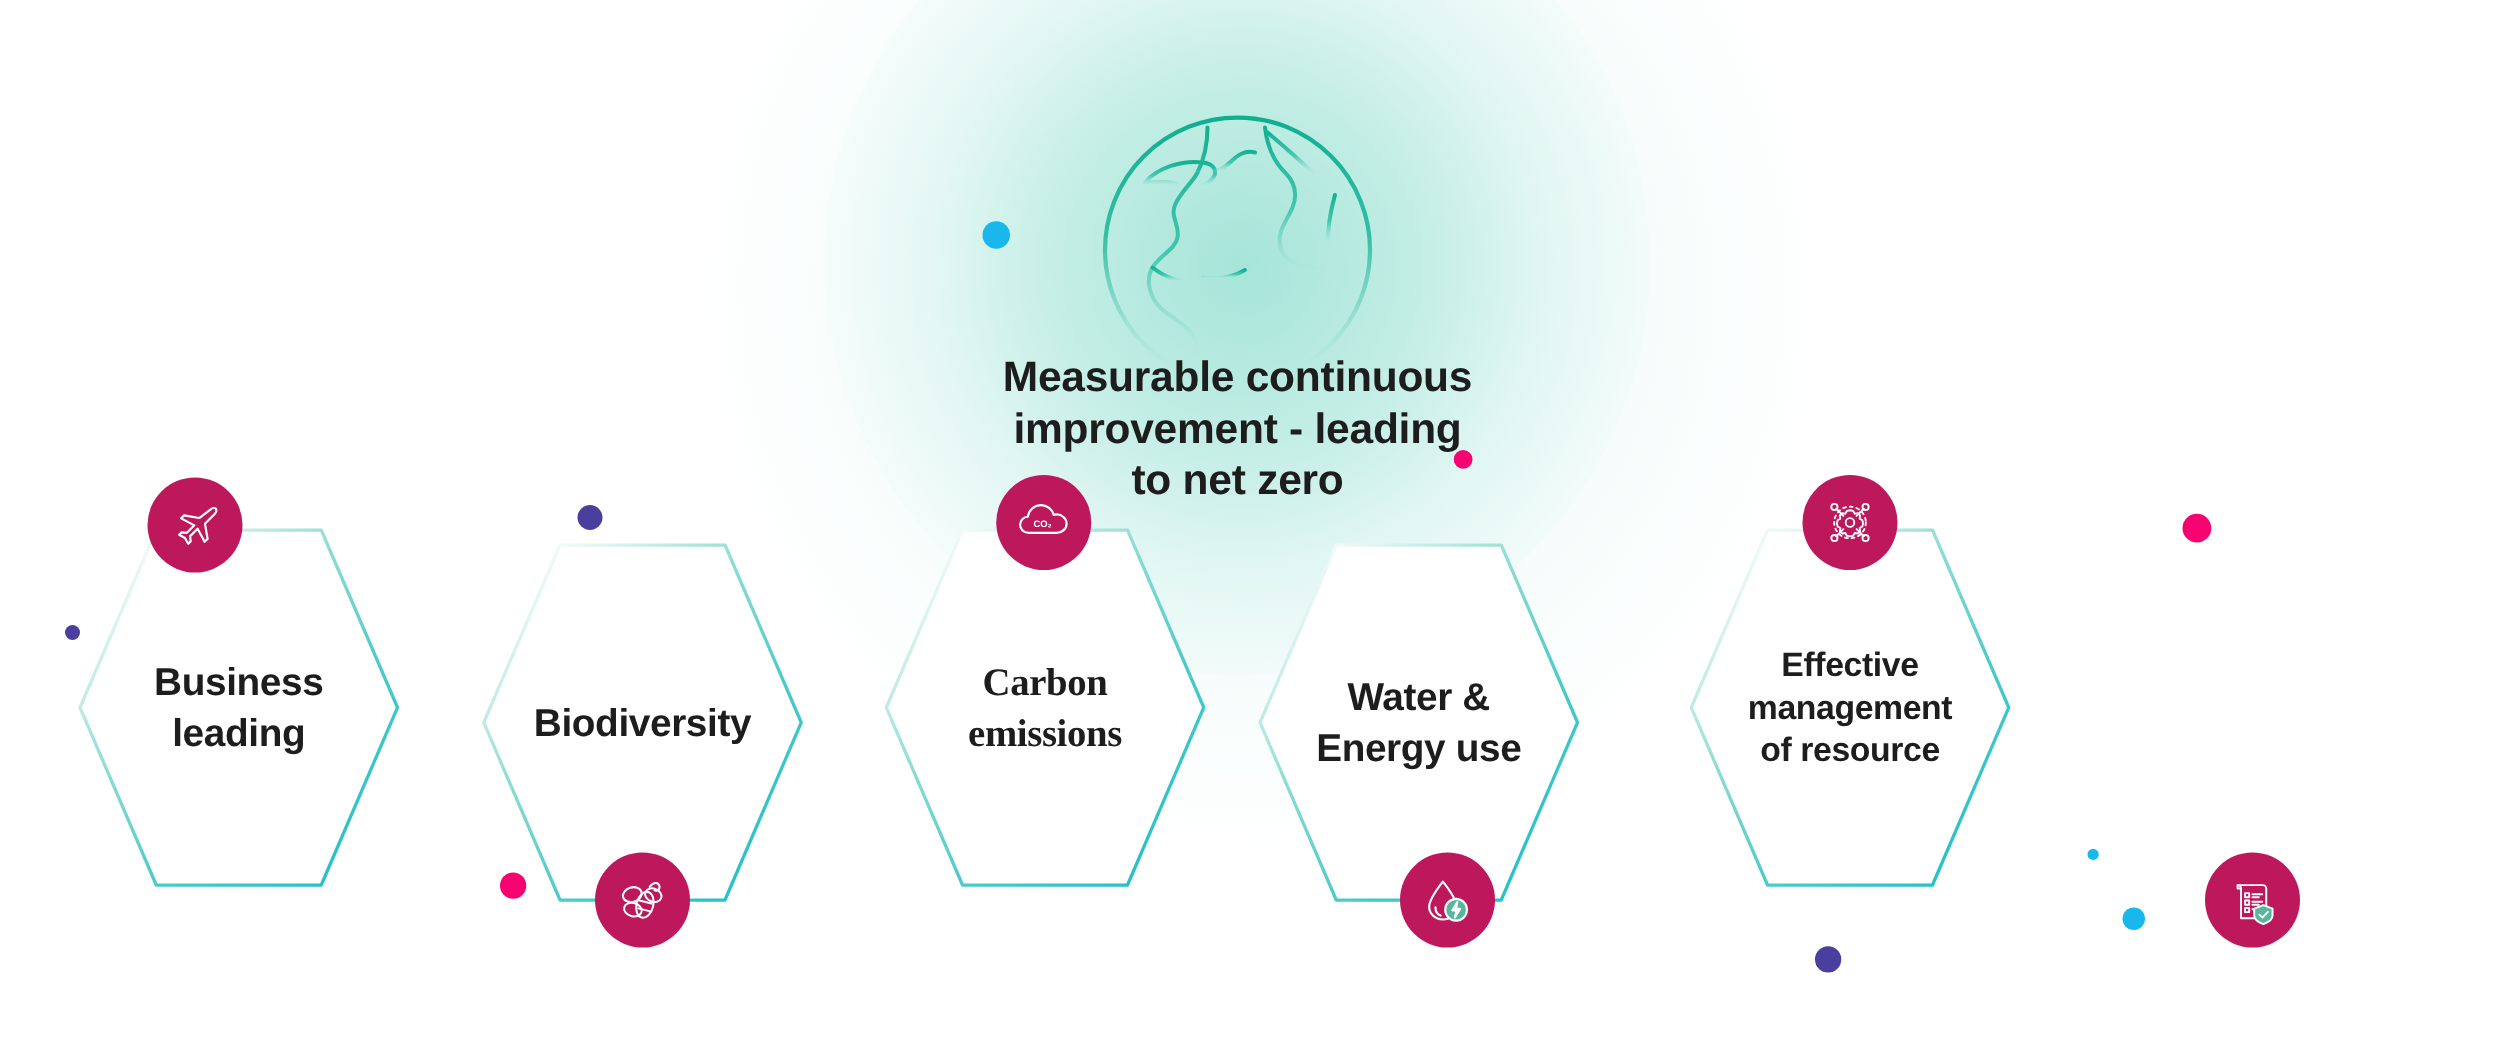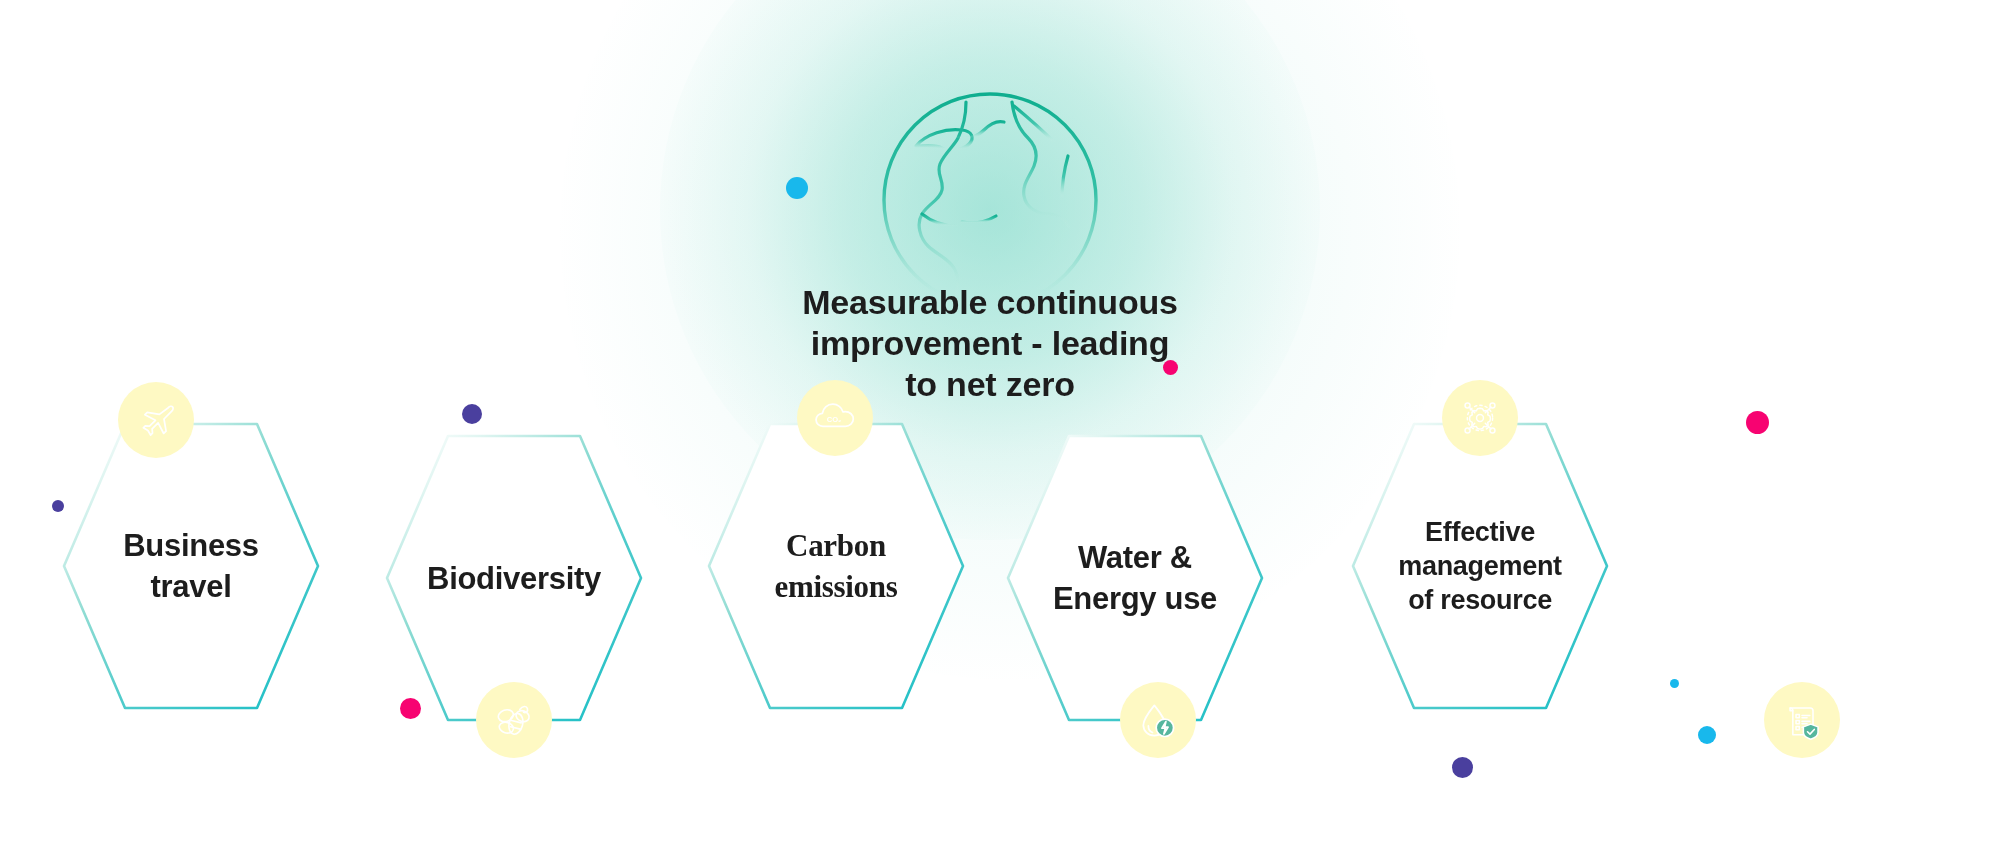--- a/index.html
+++ b/index.html
@@ -117,21 +117,21 @@
     font-size: 27px;
     line-height: 34px;
   }
 
   
   .badge {
     position: absolute;
     width: 76px;
     height: 76px;
     border-radius: 50%;
-    background: #fef9c3;
+    background: #be185d;
     display: flex;
     align-items: center;
     justify-content: center;
   }
   .badge svg { display: block; }
 
   
   .dot {
     position: absolute;
     border-radius: 50%;
@@ -205,21 +205,21 @@
           <stop offset="100%" stop-color="#1dbfc6"></stop>
         </linearGradient>
       </defs>
     </svg>
 
     <div class="hexcell" style="left:60px; top:420px;">
       <svg class="hexsvg" viewBox="0 0 262 292">
         <polygon points="65,4 197,4 258,146 197,288 65,288 4,146" fill="#ffffff" stroke="url(#hexStroke)" stroke-width="2.6" stroke-linejoin="round"></polygon>
       </svg>
       <div class="hexlabel">Business
-travel</div>
+leading</div>
     </div>
     <div class="badge" style="left:118px; top:382px;">
       <svg viewBox="0 0 48 48" width="44" height="44" fill="none" stroke="#ffffff" stroke-width="1.9" stroke-linejoin="round" stroke-linecap="round">
         <path d="M37.4 10.6c1.5-1.5 3.7-1.9 4.7-0.9 1 1 0.6 3.2-0.9 4.7
                  l-8.5 8.5 2.3 13.2 -2.6 2.6 -6.1 -11.5 -6.5 6.5 0.4 4.6
                  -2.1 2.1 -2.9 -5.0 -5.0 -2.9 2.1 -2.1 4.6 0.4 6.5 -6.5
                  -11.5 -6.1 2.6 -2.6 13.2 2.3 Z"></path>
       </svg>
     </div>
 

